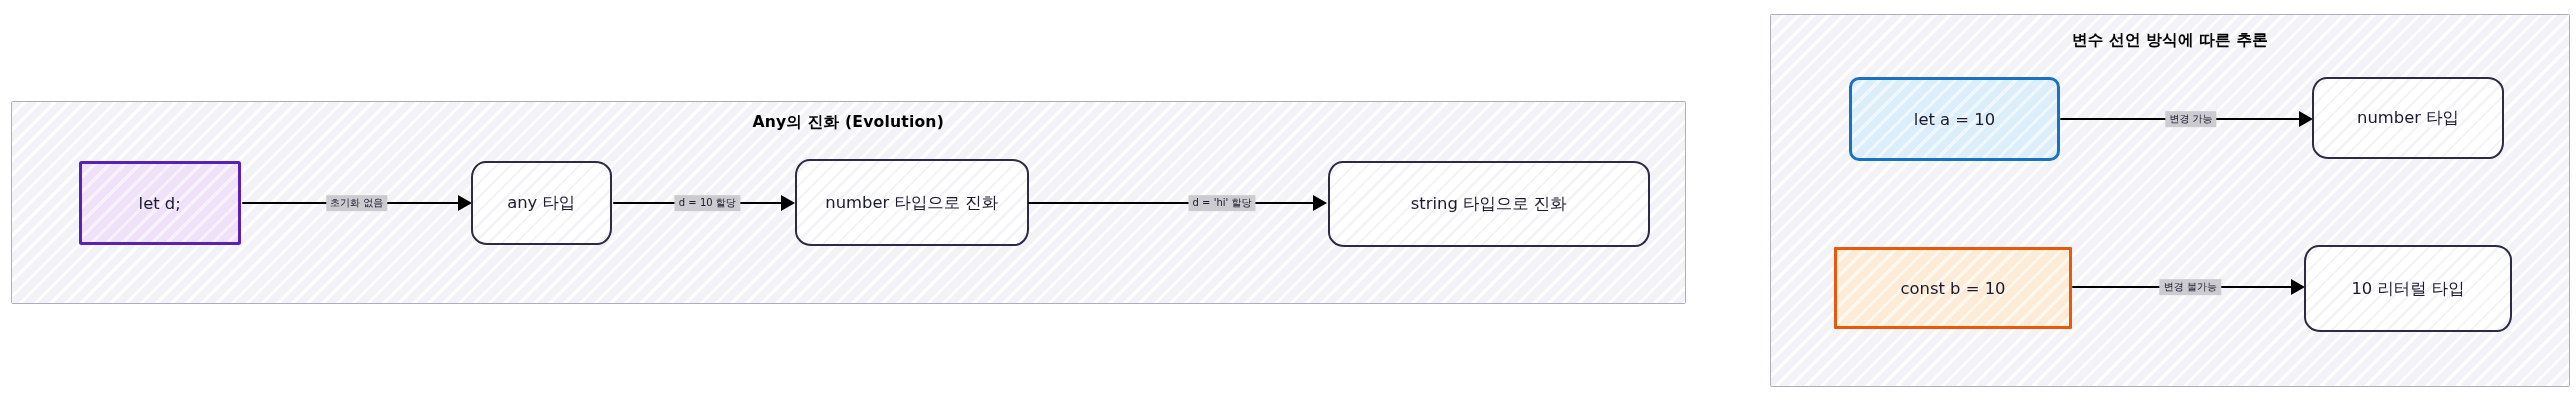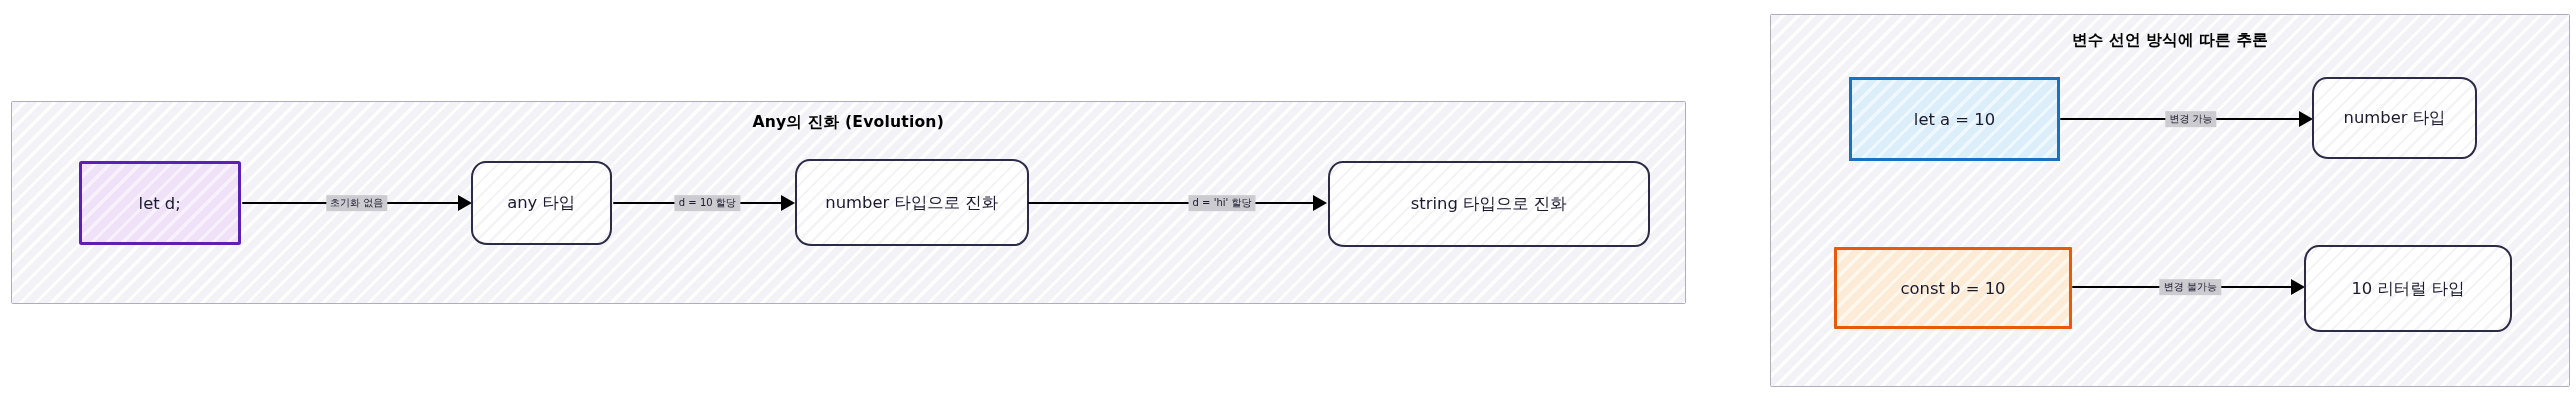--- a/index.html
+++ b/index.html
@@ -36,37 +36,37 @@
   .node.rounded {
     border: 2.5px solid #2b2b45;
     border-radius: 14.8px 16.4px 14.8px 16.4px / 16.4px 14.8px 16.4px 14.8px;
     background: repeating-linear-gradient(135deg, #ffffff 0px 7.4px, #f4f4f7 7.4px 9.8px);
   }
   .node.purple {
     border: 3.3px solid #5b21b6; border-radius: 2.5px;
     background: repeating-linear-gradient(135deg, #efe2f8 0px 7.4px, #f8f1fc 7.4px 10.7px);
   }
   .node.blue {
-    border: 3.3px solid #1971c2; border-radius: 0;
+    border: 3.3px solid #1971c2; border-radius: 10px;
     background: repeating-linear-gradient(135deg, #dceefa 0px 7.4px, #eef8fe 7.4px 10.7px);
   }
   .node.orange {
     border: 3.3px solid #e8590c; border-radius: 1px;
     background: repeating-linear-gradient(135deg, #fcecd7 0px 7.4px, #fef7ec 7.4px 10.7px);
   }
 
   
   #node-let-d   { left:  67px; top: 59px; width: 162px; height: 84px; }
   #node-any     { left: 459px; top: 59px; width: 141px; height: 84px; }
   #node-number-evolve { left: 783px; top: 57px; width: 234px; height: 87px; }
   #node-string-evolve { left: 1316px; top: 59px; width: 322px; height: 86px; }
 
   
   #node-let-a        { left:  78px; top: 62px;  width: 211px; height: 84px; }
-  #node-number-type  { left: 541px; top: 62px;  width: 165px; height: 82px; }
+  #node-number-type  { left: 541px; top: 62px;  width: 192px; height: 82px; }
   #node-const-b      { left:  63px; top: 232px; width: 238px; height: 82px; }
   #node-literal-type { left: 533px; top: 230px; width: 208px; height: 87px; }
 
   
   .edge { position: absolute; height: 0; }
   .edge-line {
     position: absolute; left: 0; right: 10.7px; top: -1.2px; height: 2.5px;
     background: #000000; border-radius: 1.6px;
   }
   .arrowhead {

